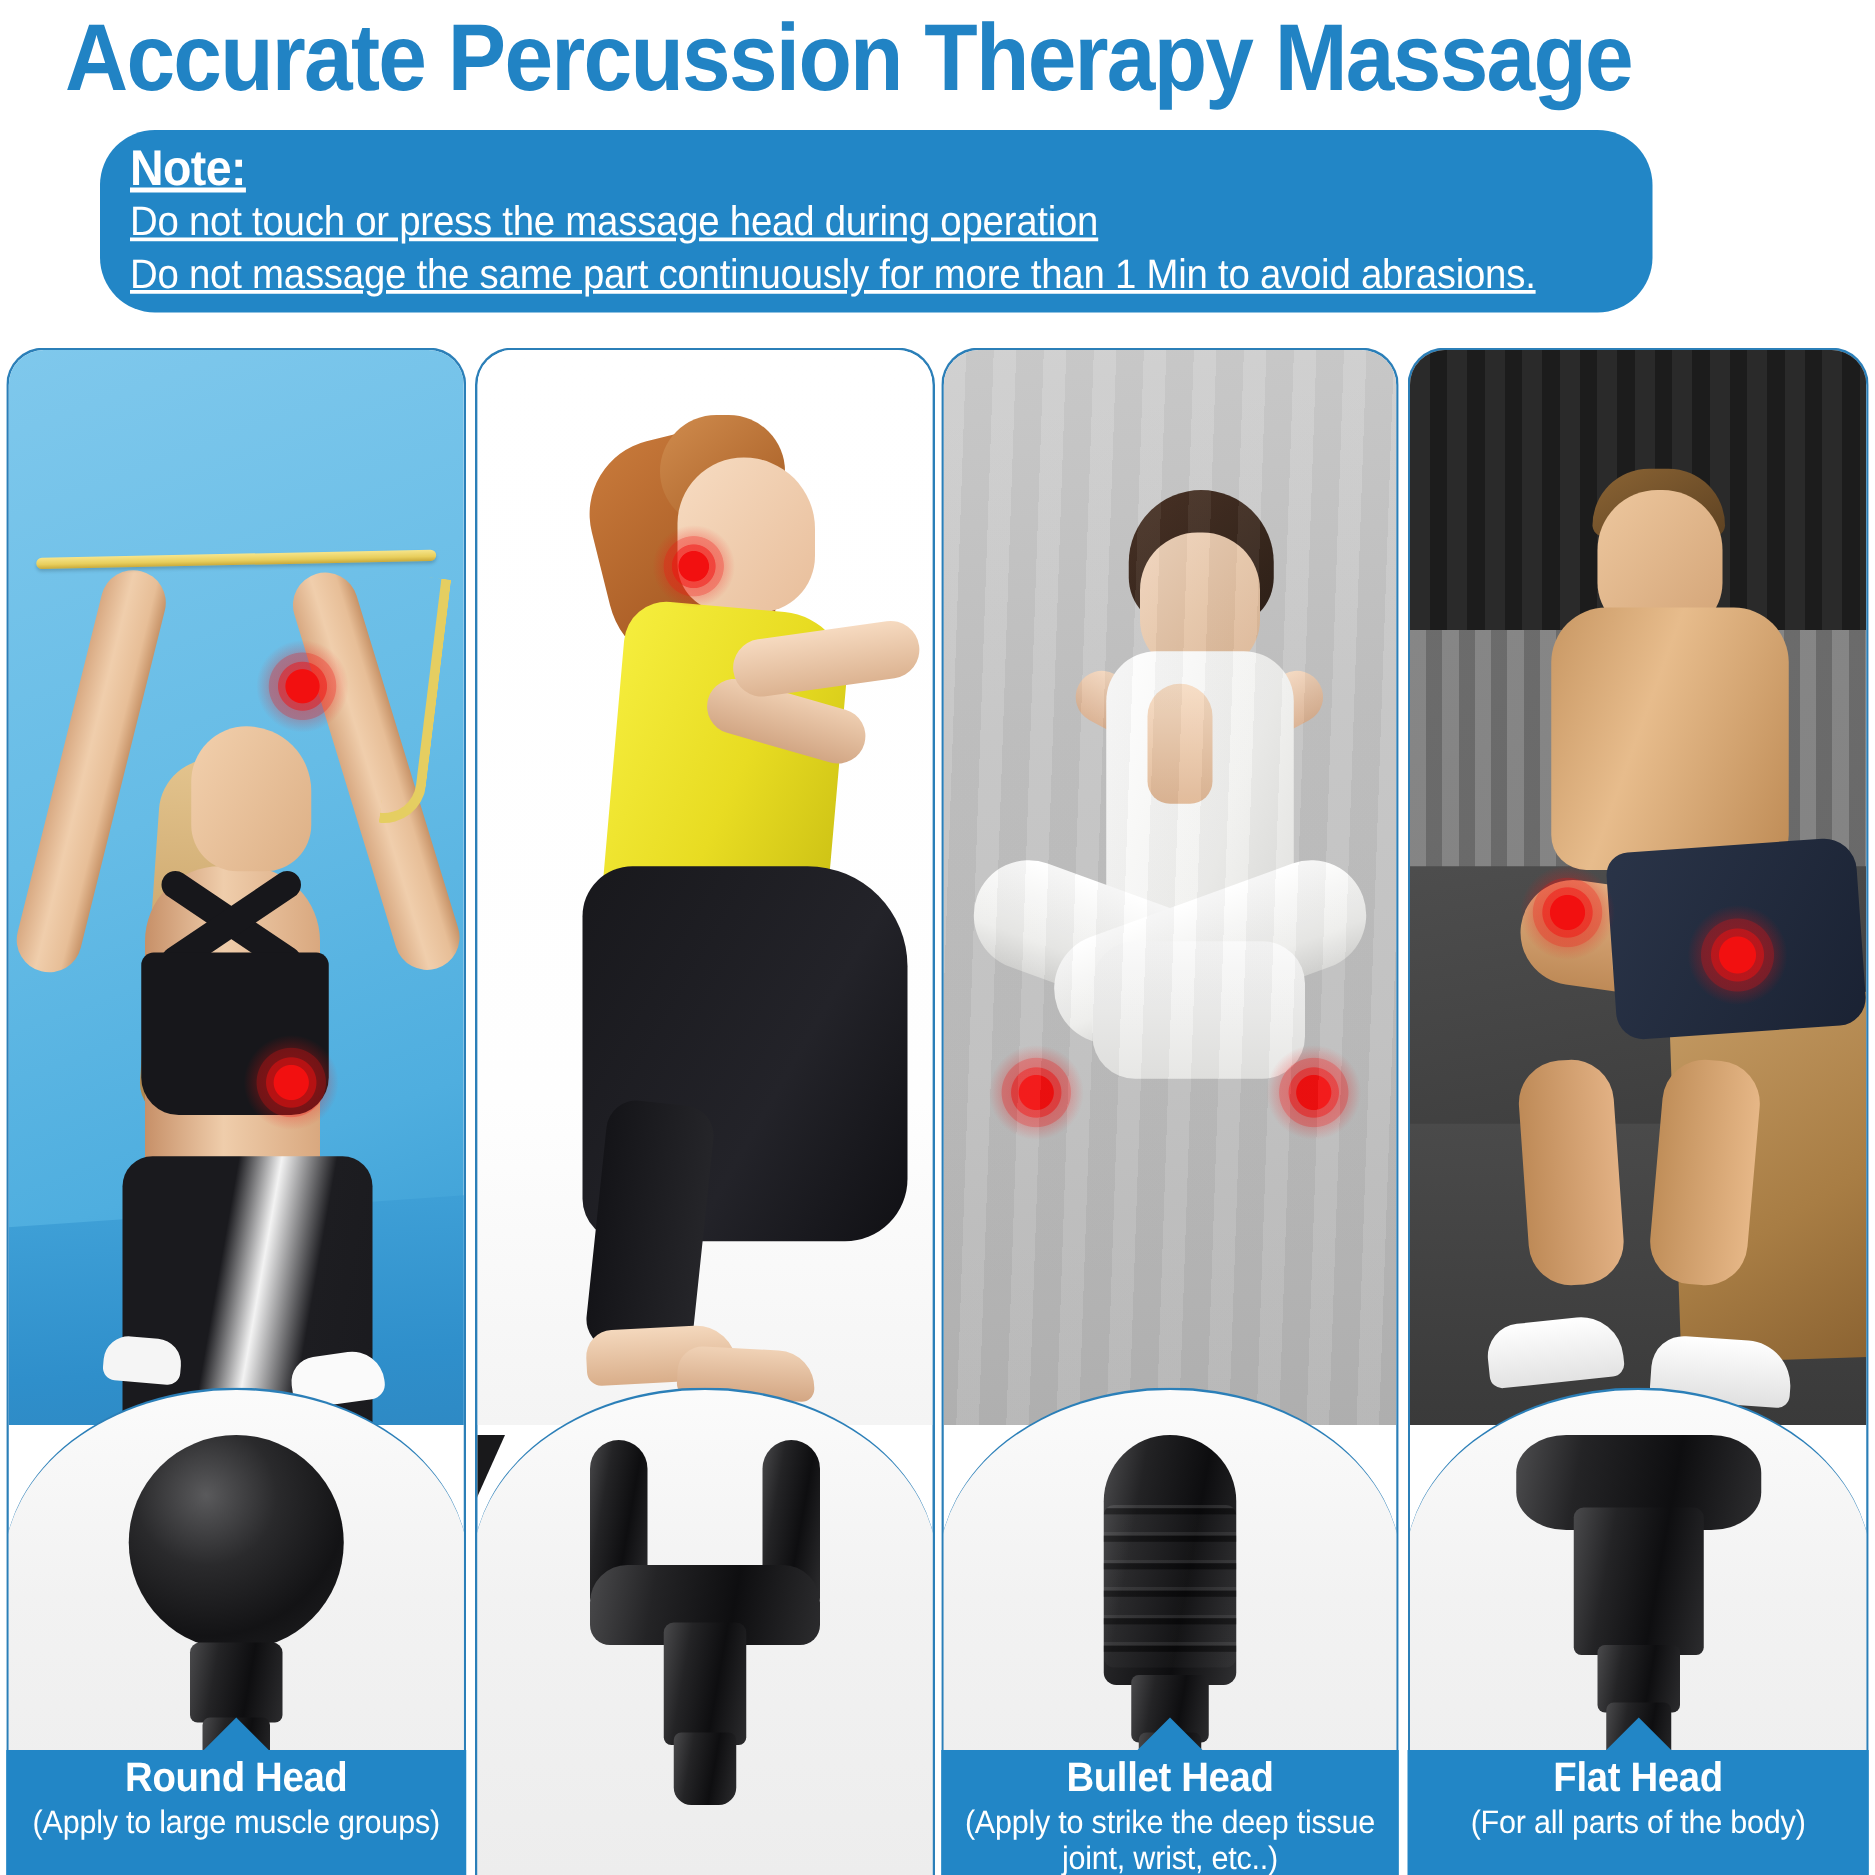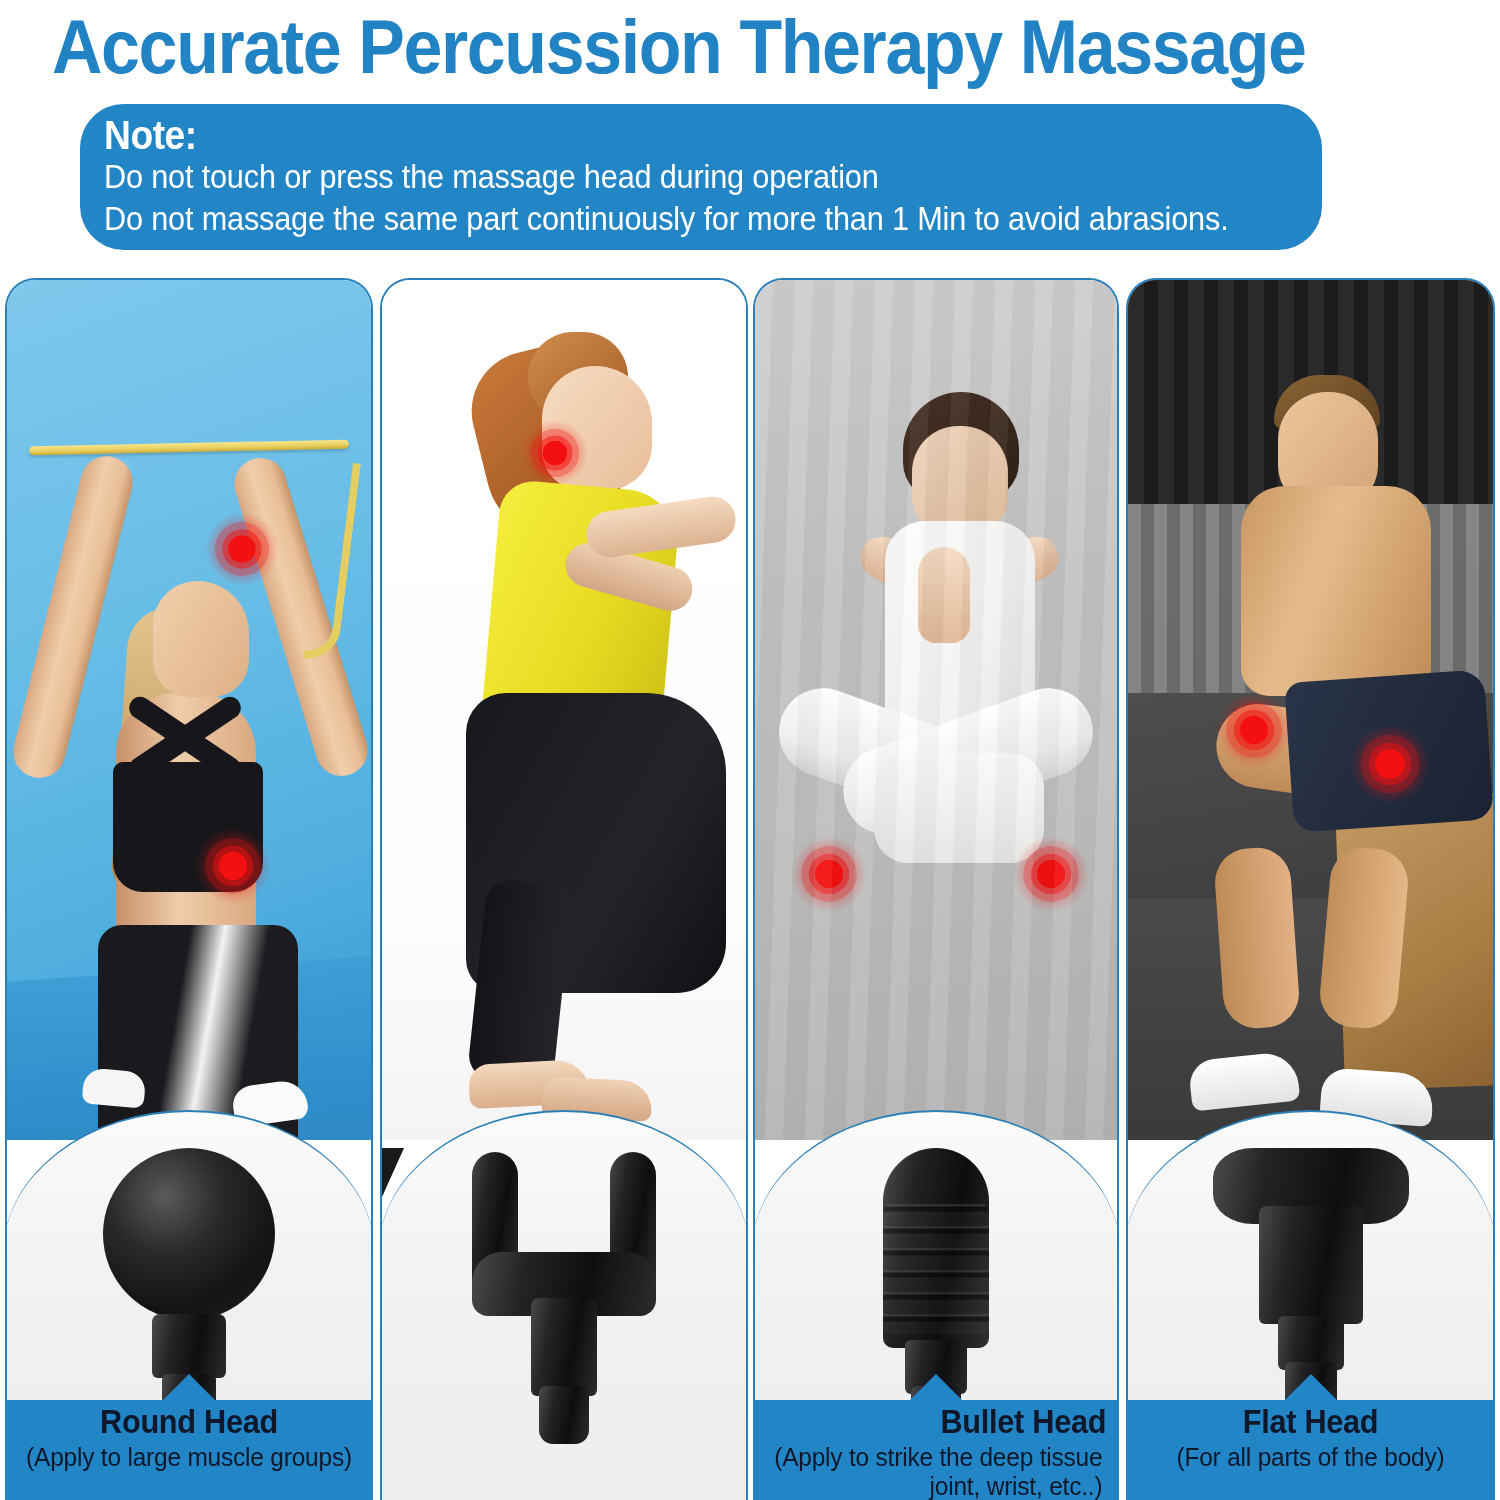--- a/index.html
+++ b/index.html
@@ -30,20 +30,21 @@
   }
 
   .note-box {
     position: absolute;
     left: 80px; top: 104px;
     width: 1242px; height: 146px;
     background: #2286C6;
     border-radius: 44px;
     padding: 10px 26px 0 24px;
     color: #ffffff;
+    text-decoration: underline;
   }
   .note-label {
     font-size: 40px;
     font-weight: bold;
     line-height: 1.05;
     letter-spacing: -0.5px;
     transform: scaleX(0.93);
     transform-origin: left top;
     white-space: nowrap;
   }
@@ -387,28 +388,28 @@
   .fl-body { left:50%; top:58px; width:104px; height:118px; margin-left:-52px; border-radius:8px 8px 6px 6px; }
   .fl-n1   { left:50%; top:168px; width:66px; height:54px; margin-left:-33px; border-radius:6px; }
   .fl-n2   { left:50%; top:214px; width:52px; height:72px; margin-left:-26px; border-radius:6px 6px 16px 16px; }
 
   
   .labelbar {
     position: absolute;
     bottom: 0;
     height: 100px;
     background: #2286C6;
-    color: #0f172a;
+    color: #ffffff;
     text-align: center;
     padding-top: 4px;
     margin-top: 24px;
   }
   .lb-c1 { left: 5px;    width: 368px; }
   .lb-c2 { left: 380px;  width: 368px; }
-  .lb-c3 { left: 753px;  width: 366px; text-align: right; }
+  .lb-c3 { left: 753px;  width: 366px; }
   .lb-c4 { left: 1126px; width: 369px; }
   .lb-arrow {
     position: absolute; left: 50%; top: -26px; margin-left: -26px;
     width: 0; height: 0;
     border-left: 26px solid transparent;
     border-right: 26px solid transparent;
     border-bottom: 26px solid #2286C6;
   }
   .lb-title {
     font-size: 33px; font-weight: bold; line-height: 1.08;

